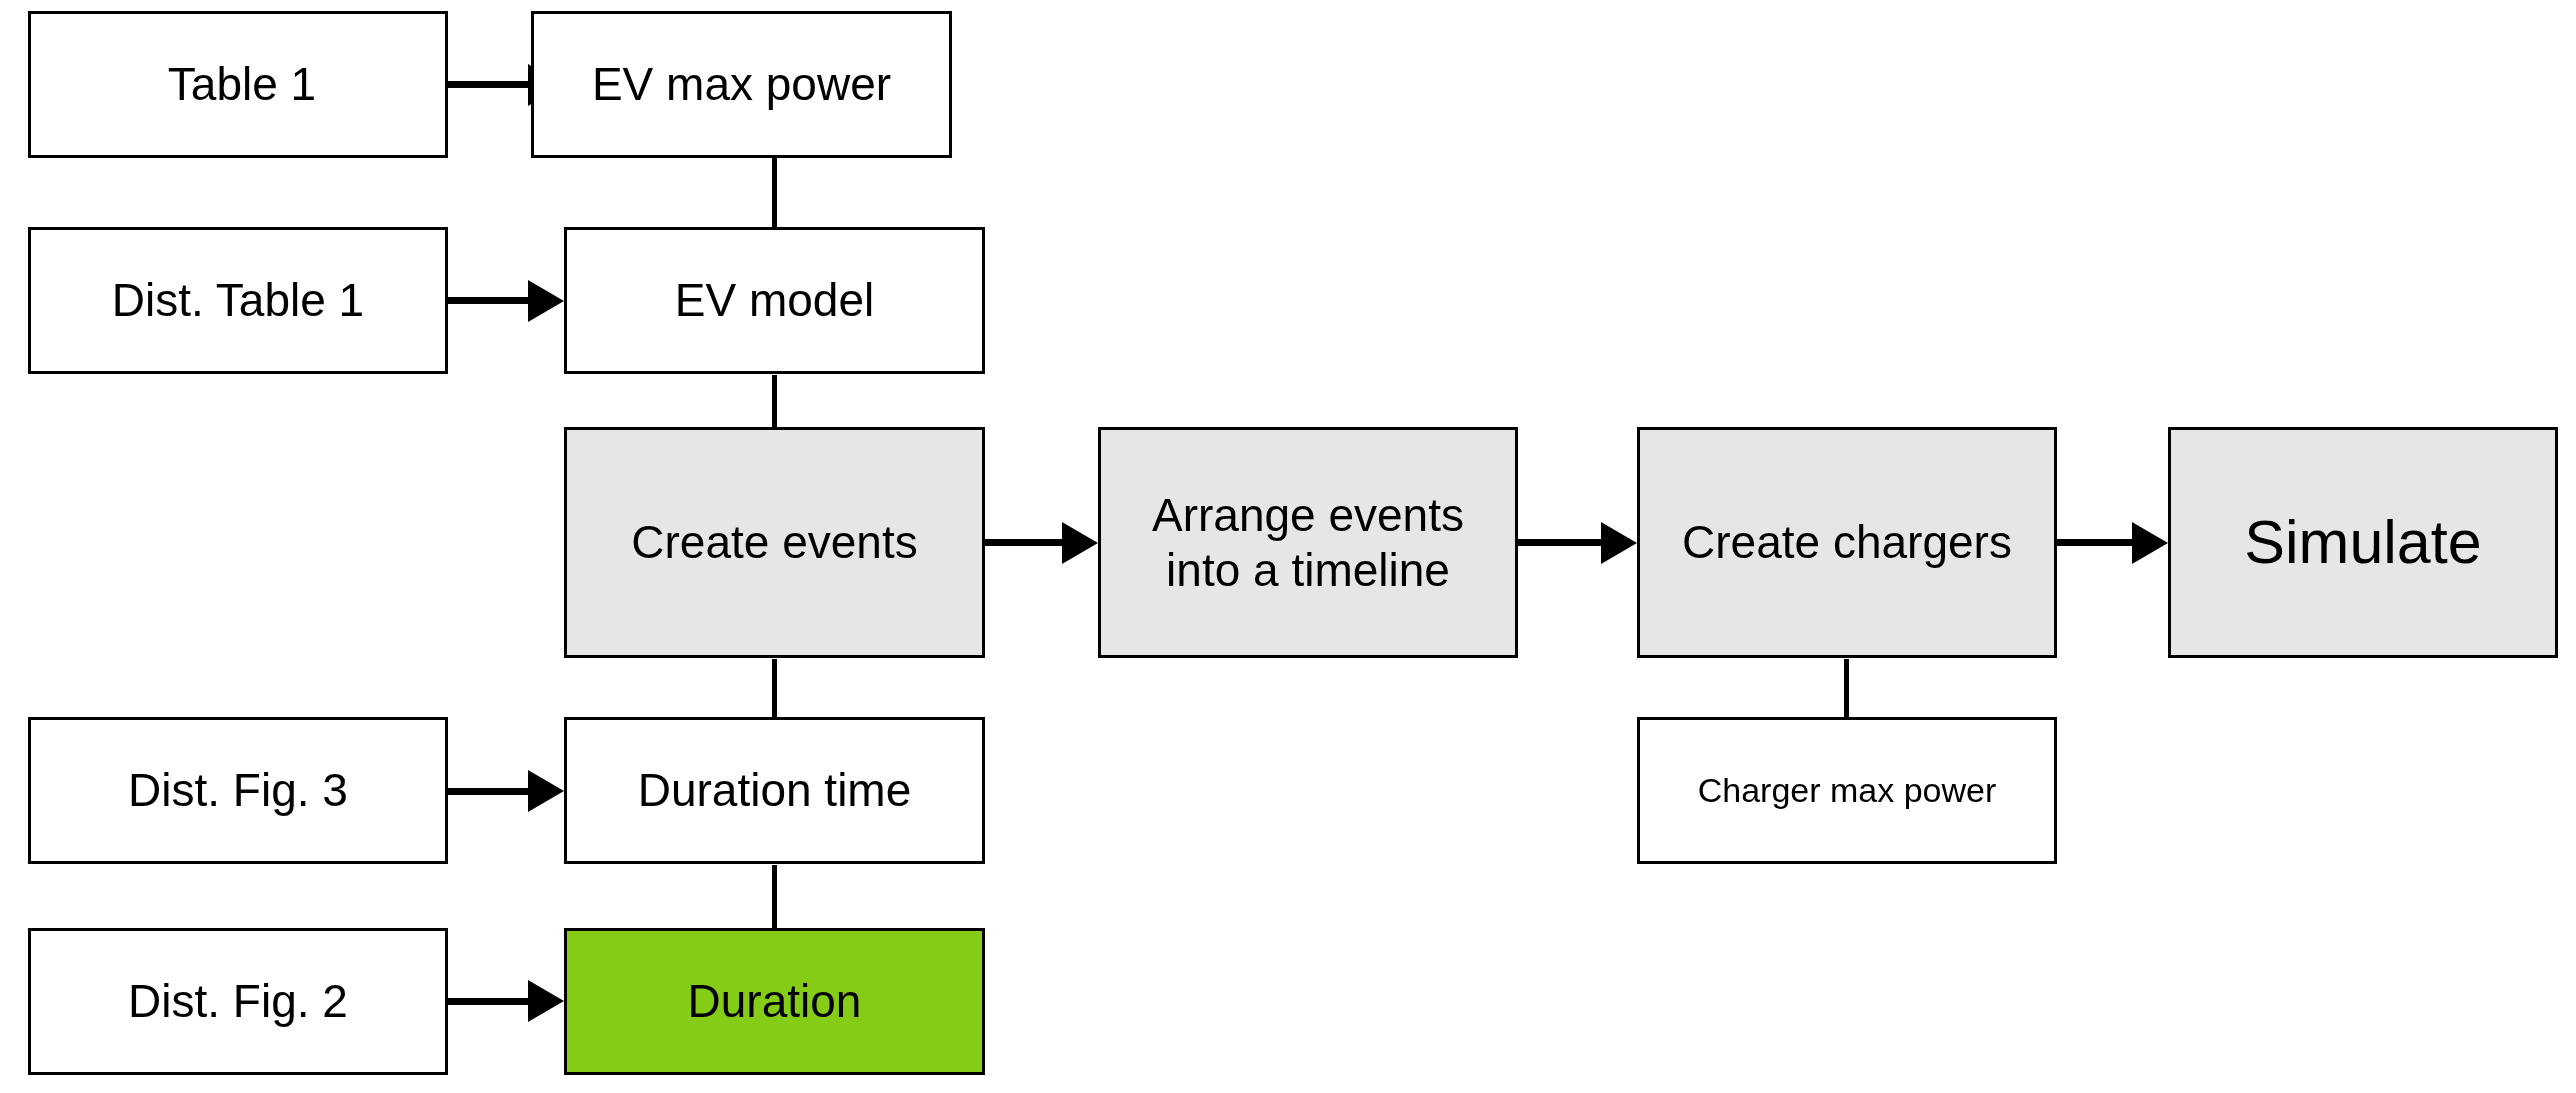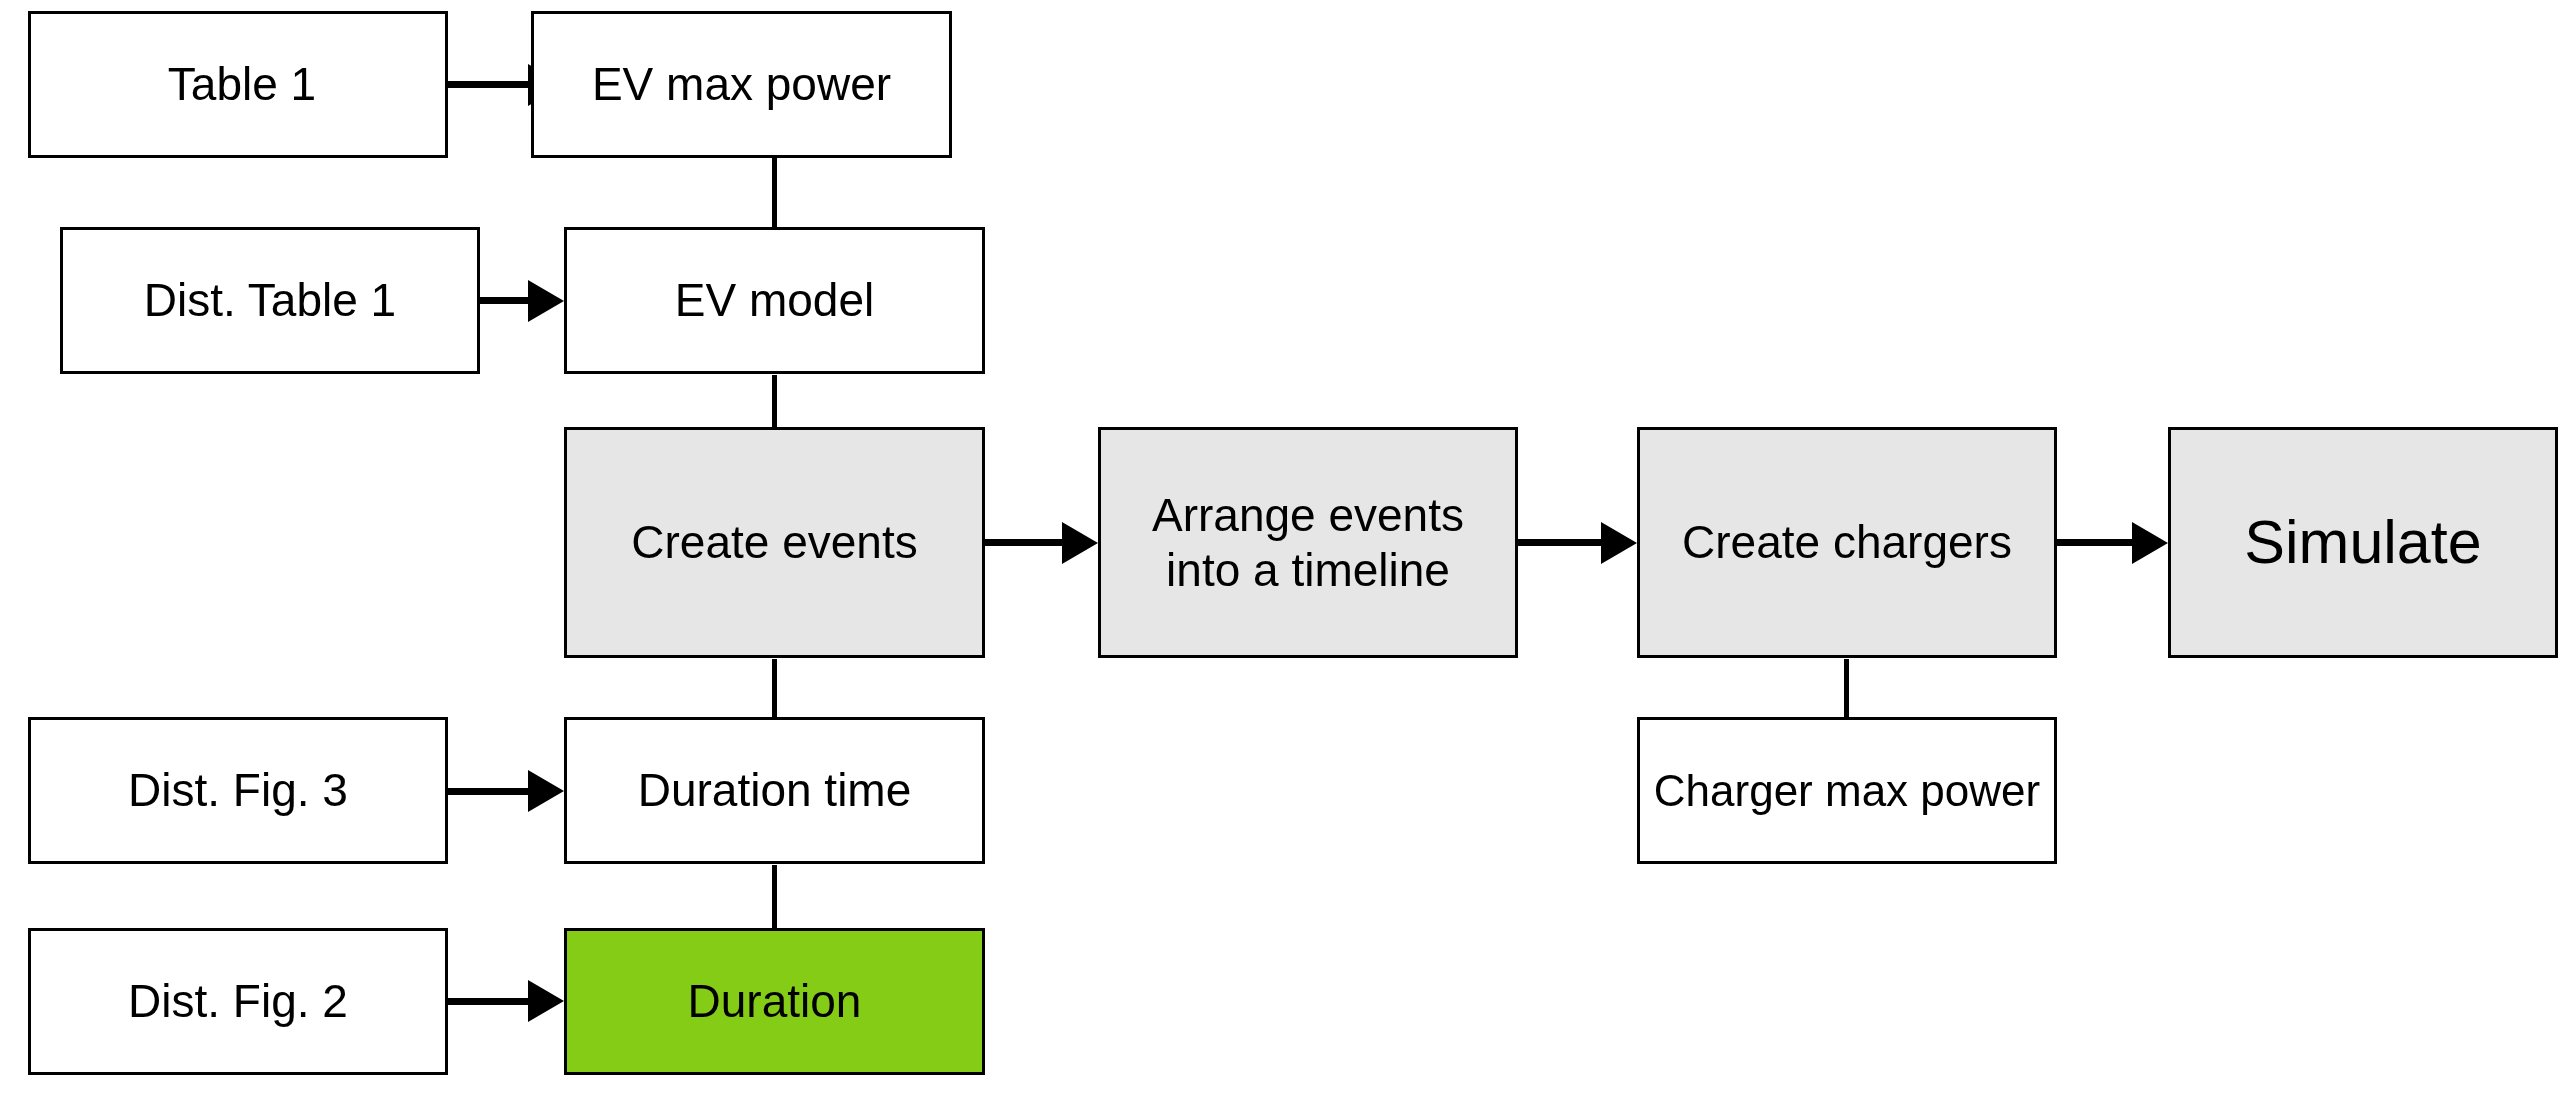--- a/index.html
+++ b/index.html
@@ -32,21 +32,21 @@
     line-height: 1.18;
     letter-spacing: 0px;
     background: #ffffff;
   }
   .node.filled { background: #e6e6e6; }
   .node .label { display: block; padding: 0 7.8px; white-space: pre-line; }
 
   
   .fs-normal  { font-size: 46px; }
   .fs-large   { font-size: 61px; }
-  .fs-small   { font-size: 44px; }
+  .fs-small   { font-size: 34px; }
 
   
   .conn {
     position: absolute;
     background: #000000;
   }
   .conn.h { height: 7px; }
   .conn.v { width: 5.4px; }
   .arrowhead {
     position: absolute;
@@ -79,21 +79,21 @@
     <div class="conn v" style="left: 772px; top: 375px; height: 53px;"></div>
     <div class="conn v" style="left: 772px; top: 659px; height: 59px;"></div>
     <div class="conn v" style="left: 772px; top: 865px; height: 63px;"></div>
     <div class="conn v" style="left: 1844px; top: 659px; height: 59px;"></div>
     <div class="node" style="left: 28px; top: 11px; width: 420px; height: 147px; background: rgb(255, 255, 255); padding-left: 8px;">
       <span class="label fs-normal">Table 1</span>
     </div>
     <div class="node" style="left: 531px; top: 11px; width: 421px; height: 147px; background: rgb(255, 255, 255);">
       <span class="label fs-normal">EV max power</span>
     </div>
-    <div class="node" style="left: 28px; top: 227px; width: 420px; height: 147px; background: rgb(255, 255, 255); margin-left: 32px;">
+    <div class="node" style="left: 28px; top: 227px; width: 420px; height: 147px; background: rgb(255, 255, 255);">
       <span class="label fs-normal">Dist. Table 1</span>
     </div>
     <div class="node" style="left: 564px; top: 227px; width: 421px; height: 147px; background: rgb(255, 255, 255);">
       <span class="label fs-normal">EV model</span>
     </div>
     <div class="node filled" style="left: 564px; top: 427px; width: 421px; height: 231px; background: rgb(230, 230, 230);">
       <span class="label fs-normal">Create events</span>
     </div>
     <div class="node filled" style="left: 1098px; top: 427px; width: 420px; height: 231px; background: rgb(230, 230, 230);">
       <span class="label fs-normal">Arrange events

